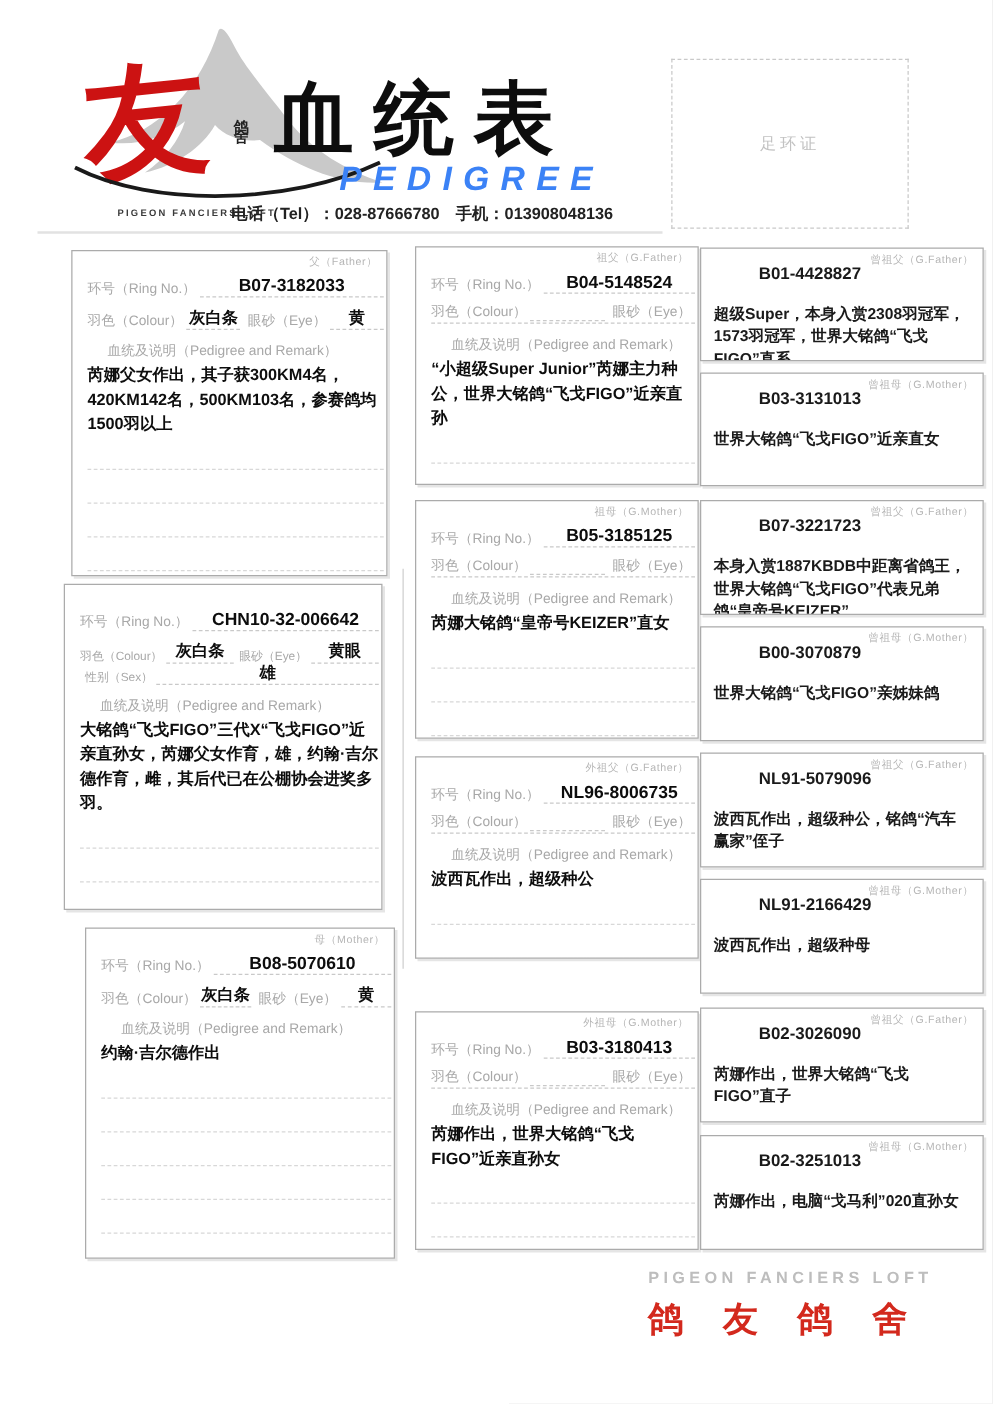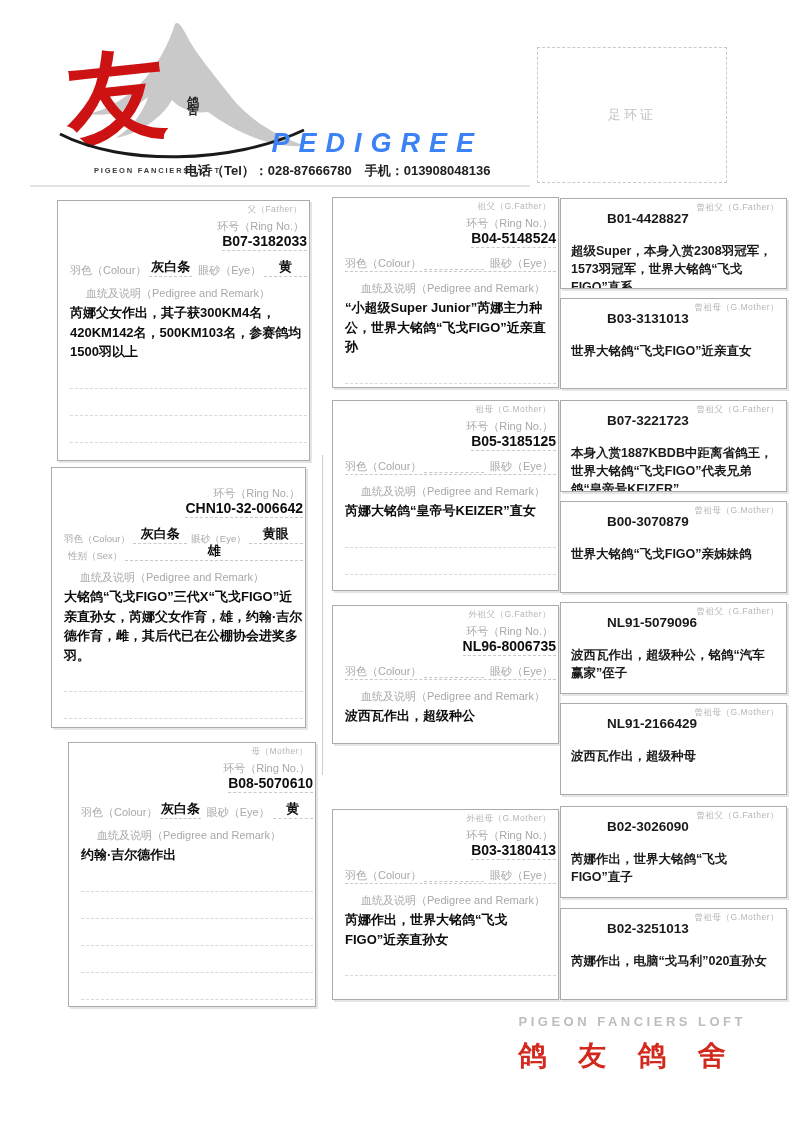--- a/index.html
+++ b/index.html
@@ -48,41 +48,41 @@
   .header-rule { position:absolute; left:30px; top:185px; width:500px; height:2px; background:#e2e2e2; }
   .connector { position:absolute; left:322px; top:455px; width:1px; height:320px; background:#cfcfcf; }
 
   
   .pbox {
     position:absolute; background:#fff; border:1px solid #ababab;
     box-shadow:2px 2px 0 rgba(0,0,0,0.10); padding:6px 2px 6px 12px; overflow:hidden;
   }
   .corner { position:absolute; top:3px; right:7px; font-size:8.5px; color:#b5b5b5; letter-spacing:0.5px; }
   .frow { display:flex; align-items:flex-end; margin-top:9px; flex-wrap:wrap; }
-  .frow.first { margin-top:13px;flex-direction:column; }
+  .frow.first { margin-top:13px; }
   .flabel { font-size:11px; color:#a8a8a8; white-space:nowrap; padding-right:3px; line-height:1.2; }
   .flabel.sm { font-size:9.5px; }
   .fline {
     flex:1; min-width:34px; border-bottom:1px dashed #c9c9c9; text-align:center;
     font-weight:bold; font-size:14px; color:#0d0d0d; line-height:1.15; padding-bottom:1px;
     white-space:nowrap;
   }
   .fline.val13 { font-size:13px; }
   .remark-label { margin-top:9px; font-size:11px; color:#a8a8a8;margin-left:16px; }
   .remark { margin-top:2px; font-weight:bold; font-size:13px; line-height:1.5; color:#0d0d0d; }
   .rules i { display:block; height:27px; border-bottom:1px dashed #d8d8d8; }
 
   
   .box-father  { left:57px;  top:200px; width:253px; height:261px; }
   .box-subject { left:51px;  top:467px; width:255px; height:261px; }
   .box-mother  { left:68px;  top:742px; width:248px; height:265px; }
   
   .box-gf  { left:332px; top:197px; width:227px; height:191px; }
   .box-gm  { left:332px; top:400px; width:227px; height:191px; }
-  .box-egf { left:332px; top:605px; width:227px; height:139px; }
+  .box-egf { left:332px; top:605px; width:227px; height:162px; }
   .box-egm { left:332px; top:809px; width:227px; height:191px; }
   
   .gg { padding:6px 10px; }
   .gg .ggring { margin-top:6px; font-weight:bold; font-size:13.5px;margin-left:36px; }
   .gg .ggremark { margin-top:16px; font-weight:bold; font-size:12.5px; line-height:1.45; }
   .box-gg0 { left:560px; top:198px; width:227px; height:91px; }
   .box-gg1 { left:560px; top:298px; width:227px; height:91px; }
   .box-gg2 { left:560px; top:400px; width:227px; height:92px; }
   .box-gg3 { left:560px; top:501px; width:227px; height:92px; }
   .box-gg4 { left:560px; top:602px; width:227px; height:92px; }
@@ -105,20 +105,21 @@
       <path d="M95 4 C88 26 76 48 60 64 C44 80 26 90 8 94 C30 97 52 90 68 77 C63 93 52 107 36 118 C60 113 82 98 92 80 C100 89 114 94 128 92 C158 114 192 128 226 126 C196 116 170 100 152 78 C140 62 116 34 108 18 C103 8 98 0 95 4 Z" fill="#c9c9c9"></path>
     </svg>
     <div class="mark">友</div>
     <div class="vtext">鸽舍</div>
     <svg class="arc" width="260" height="40" viewBox="0 0 260 40">
       <path d="M8 6 C70 38 180 36 252 2" stroke="#1a1a1a" stroke-width="3" fill="none"></path>
     </svg>
     <div class="loft">PIGEON FANCIERS LOFT</div>
   </div>
 
+  <div class="title">血统表</div>
   <div class="subtitle">PEDIGREE</div>
   <div class="contact">电话（Tel）：028-87666780　手机：013908048136</div>
 
   <div class="ringcert">
     <span>足环证</span>
   </div>
   <div class="header-rule"></div>
   <div class="connector"></div>
 
   <div class="pbox box-father">

